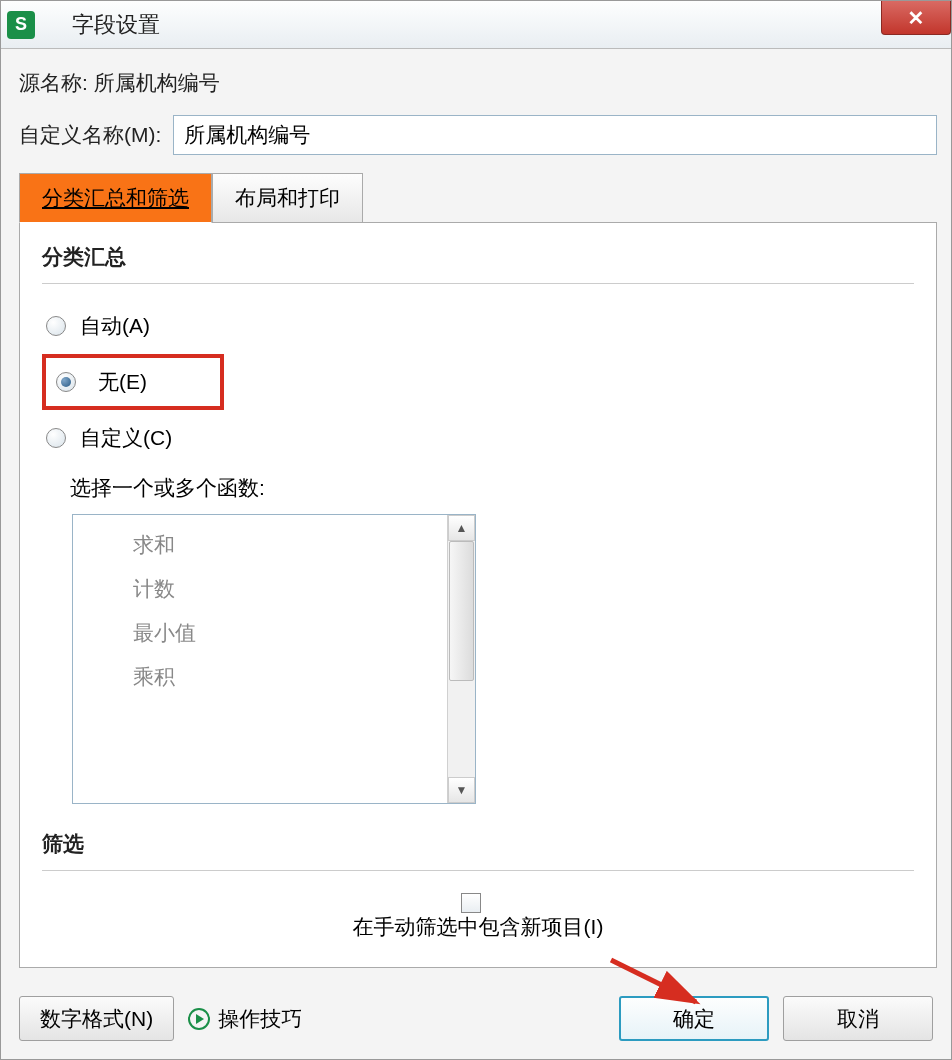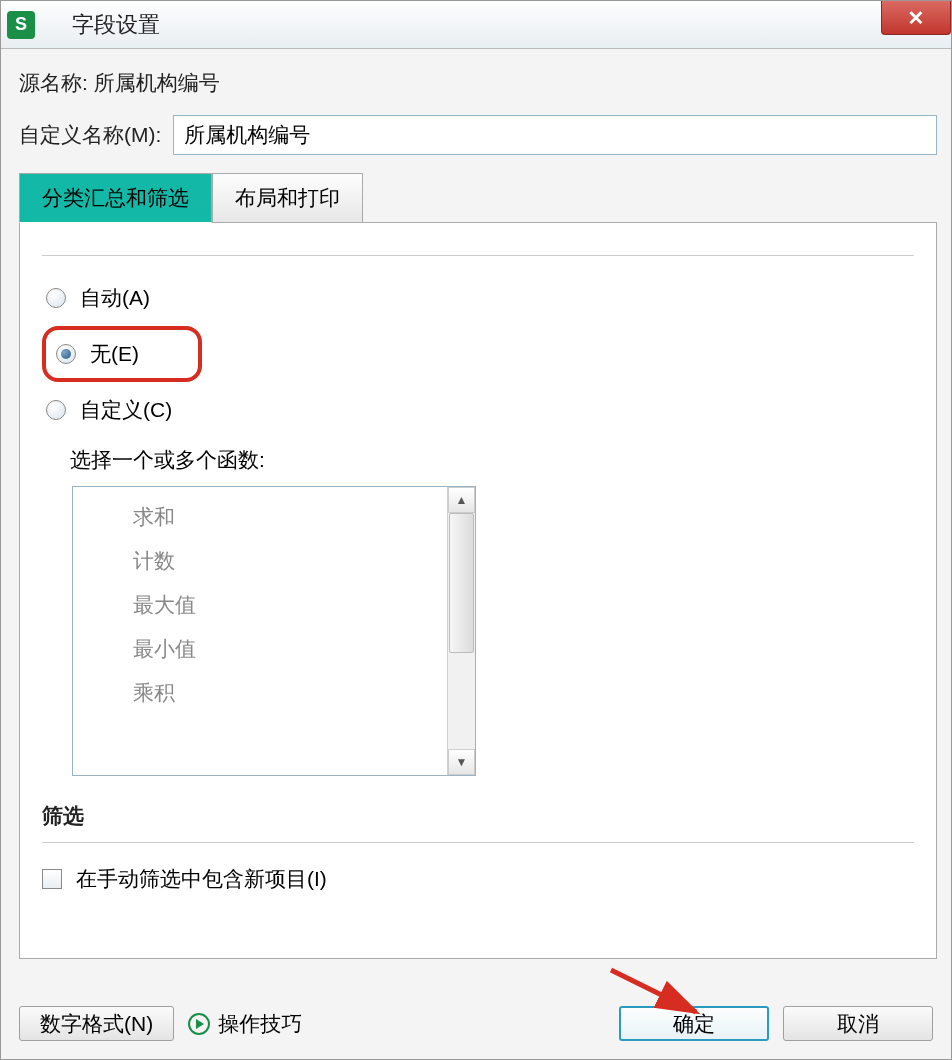--- a/index.html
+++ b/index.html
@@ -101,24 +101,25 @@
   .tab {
     padding: 10px 22px;
     font-size: 21px;
     border: 1px solid #aaa;
     border-bottom: none;
     background: linear-gradient(to bottom, #fdfdfd, #e7e7e7);
     cursor: pointer;
     position: relative;
   }
   .tab.active {
-    background: #14b8a6;
+    background: #f97316;
     border-bottom: 1px solid #fff;
     margin-bottom: -1px;
     z-index: 2;
+    text-decoration: underline;
   }
   .panel {
     background: #fff;
     border: 1px solid #aaa;
     border-top: none;
     padding: 20px 22px 26px 22px;
     min-height: 736px;
   }
   .section-title {
     font-size: 21px;
@@ -134,23 +135,24 @@
   .radio-item {
     display: flex;
     align-items: center;
     font-size: 21px;
     padding: 10px 4px;
     margin-bottom: 4px;
     text-align: right;
   }
   .radio-item.highlight {
     border: 4px solid #d62d20;
-    border-radius: 16px;
+    border-radius: 0;
     padding: 10px 10px;
-    width: 160px;
+    width: 182px;
+    gap: 8px;
   }
   .radio-outer {
     width: 20px;
     height: 20px;
     border: 1px solid #888;
     border-radius: 50%;
     margin-right: 14px;
     display: inline-flex;
     align-items: center;
     justify-content: center;
@@ -215,39 +217,40 @@
     border: 1px solid #bbb;
     border-radius: 2px;
     margin: 0 1px;
   }
   .sb-track { flex: 1; }
   .checkbox-row {
     display: flex;
     align-items: center;
     font-size: 21px;
     margin-top: 22px;
+    flex-direction: column;
   }
   .checkbox {
     width: 20px;
     height: 20px;
     border: 1px solid #888;
     margin-right: 14px;
     background: linear-gradient(to bottom, #fff, #e9eef2);
     flex-shrink: 0;
   }
   .footer {
     display: flex;
     align-items: center;
     padding: 14px 18px 18px 18px;
     gap: 14px;
     background: #f4f4f4;
     position: relative;
   }
   .btn {
-    height: 35px;
+    height: 45px;
     padding: 0 20px;
     font-size: 21px;
     font-family: inherit;
     border: 1px solid #9f9f9f;
     background: linear-gradient(to bottom, #fbfbfb, #e4e4e4);
     cursor: pointer;
     border-radius: 3px;
   }
   .btn.primary {
     border: 2px solid #2c9bc0;
@@ -317,20 +320,21 @@
       <div class="tab active">
         <span>分类汇总和筛选</span>
       </div>
       <div class="tab">
         <span>布局和打印</span>
       </div>
     </div>
 
     <div class="panel">
 
+      <div class="section-title">分类汇总</div>
       <hr class="hr">
 
       <div class="radio-list">
 
         <label class="radio-item">
           <span class="radio-outer"></span>
           <span>自动(A)</span>
         </label>
 
         <label class="radio-item highlight">
@@ -344,21 +348,20 @@
         </label>
 
       </div>
 
       <div class="sub-label">选择一个或多个函数:</div>
 
       <div class="listbox">
         <div class="listbox-inner">
           <div class="list-item">求和</div>
           <div class="list-item">计数</div>
-          <div class="list-item">最大值</div>
           <div class="list-item">最小值</div>
           <div class="list-item">乘积</div>
         </div>
         <div class="scrollbar">
           <div class="sb-arrow">▲</div>
           <div class="sb-thumb"></div>
           <div class="sb-track"></div>
           <div class="sb-arrow">▼</div>
         </div>
       </div>

